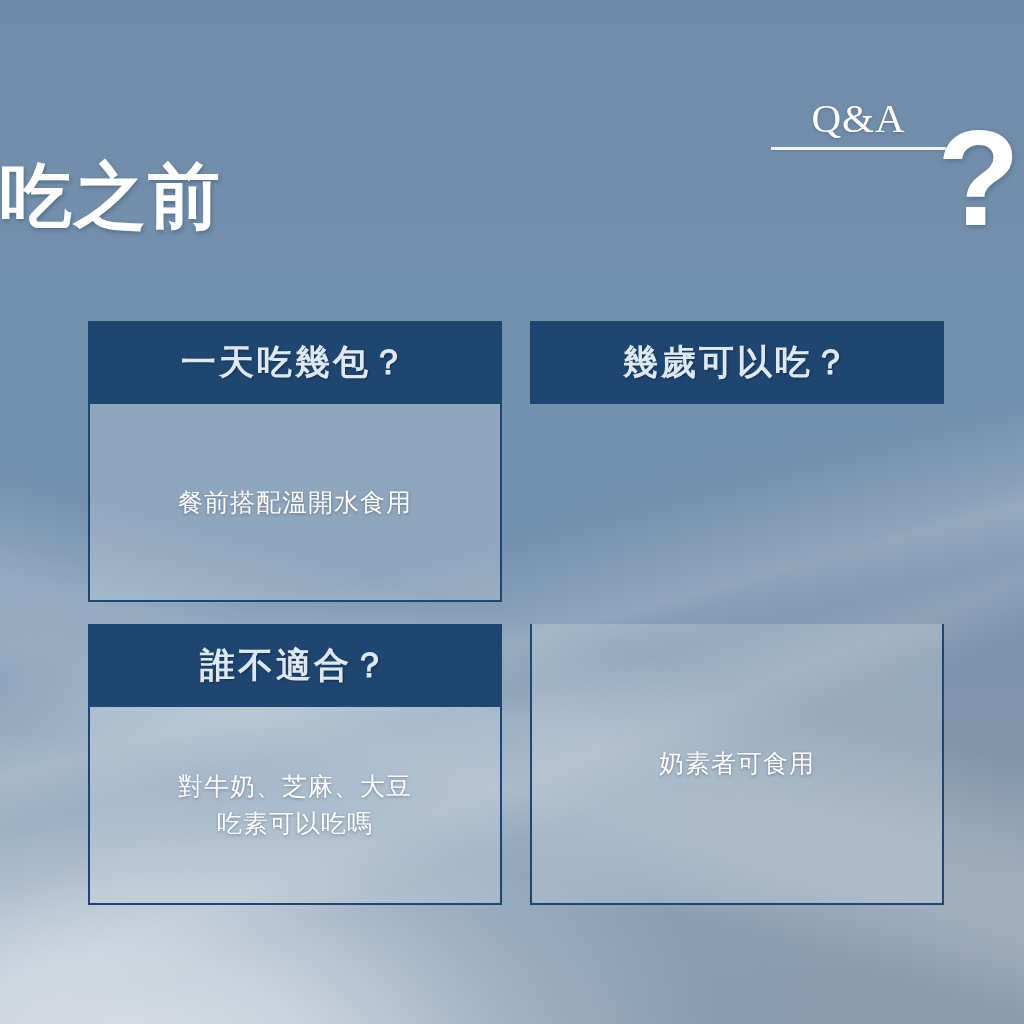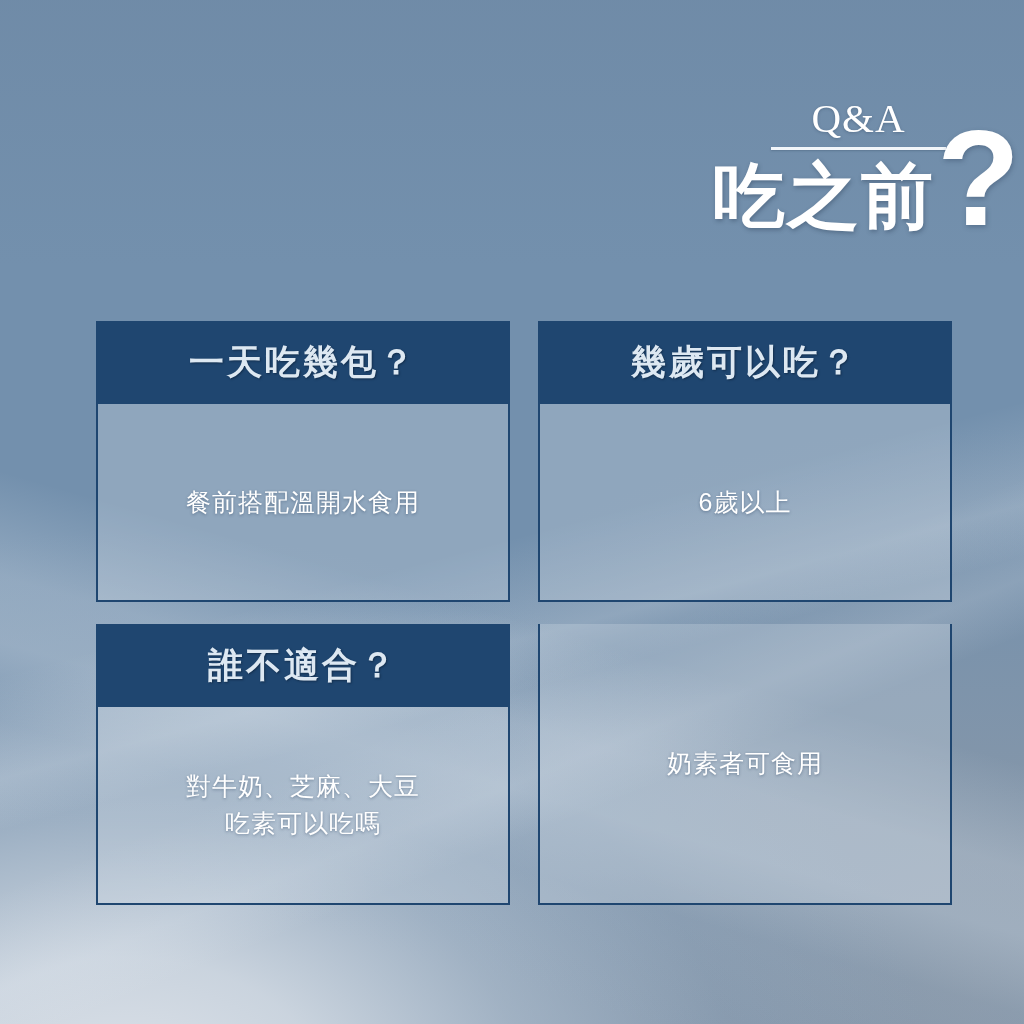--- a/index.html
+++ b/index.html
@@ -101,21 +101,21 @@
     background:#f2f6fa;
     margin-top:2px;
     box-shadow:0 1px 2px rgba(40,60,85,0.28);
   }
 
   .headline{
     position:absolute;
     left:0; right:0; top:148px;
     display:flex;
     align-items:center;
-    justify-content:flex-end;
+    justify-content:space-between;
     white-space:nowrap;
   }
   .headline-part{
     font-family:"Liberation Serif", serif;
     font-weight:700;
     font-size:72px;
     line-height:1;
     color:#ffffff;
     letter-spacing:2px;
     text-shadow:1px 2px 4px rgba(48,68,94,0.45);
@@ -128,21 +128,21 @@
     color:#ffffff;
     margin:0 4px 0 2px;
     position:relative;
     top:-18px;
     text-shadow:1px 2px 5px rgba(48,68,94,0.40);
   }
 
   
   .grid{
     position:absolute;
-    left:96px;
+    left:88px;
     top:321px;
     width:856px;
     height:584px;
     display:grid;
     grid-template-columns:414px 414px;
     grid-template-rows:281px 281px;
     column-gap:28px;
     row-gap:22px;
   }
 
@@ -225,25 +225,20 @@
           <div class="card-body-text">
             <span class="ln">餐前搭配溫開水食用</span>
           </div>
         </div>
       </div>
 
       <div class="card">
         <div class="card-head">
           <span class="card-head-text">幾歲可以吃？</span>
         </div>
-        <div class="card-body">
-          <div class="card-body-text">
-            <span class="ln">6歲以上</span>
-          </div>
-        </div>
       </div>
 
       <div class="card">
         <div class="card-head">
           <span class="card-head-text">誰不適合？</span>
         </div>
         <div class="card-body">
           <div class="card-body-text">
             <span class="ln">對牛奶、芝麻、大豆</span>
             <span class="ln">吃素可以吃嗎</span>

